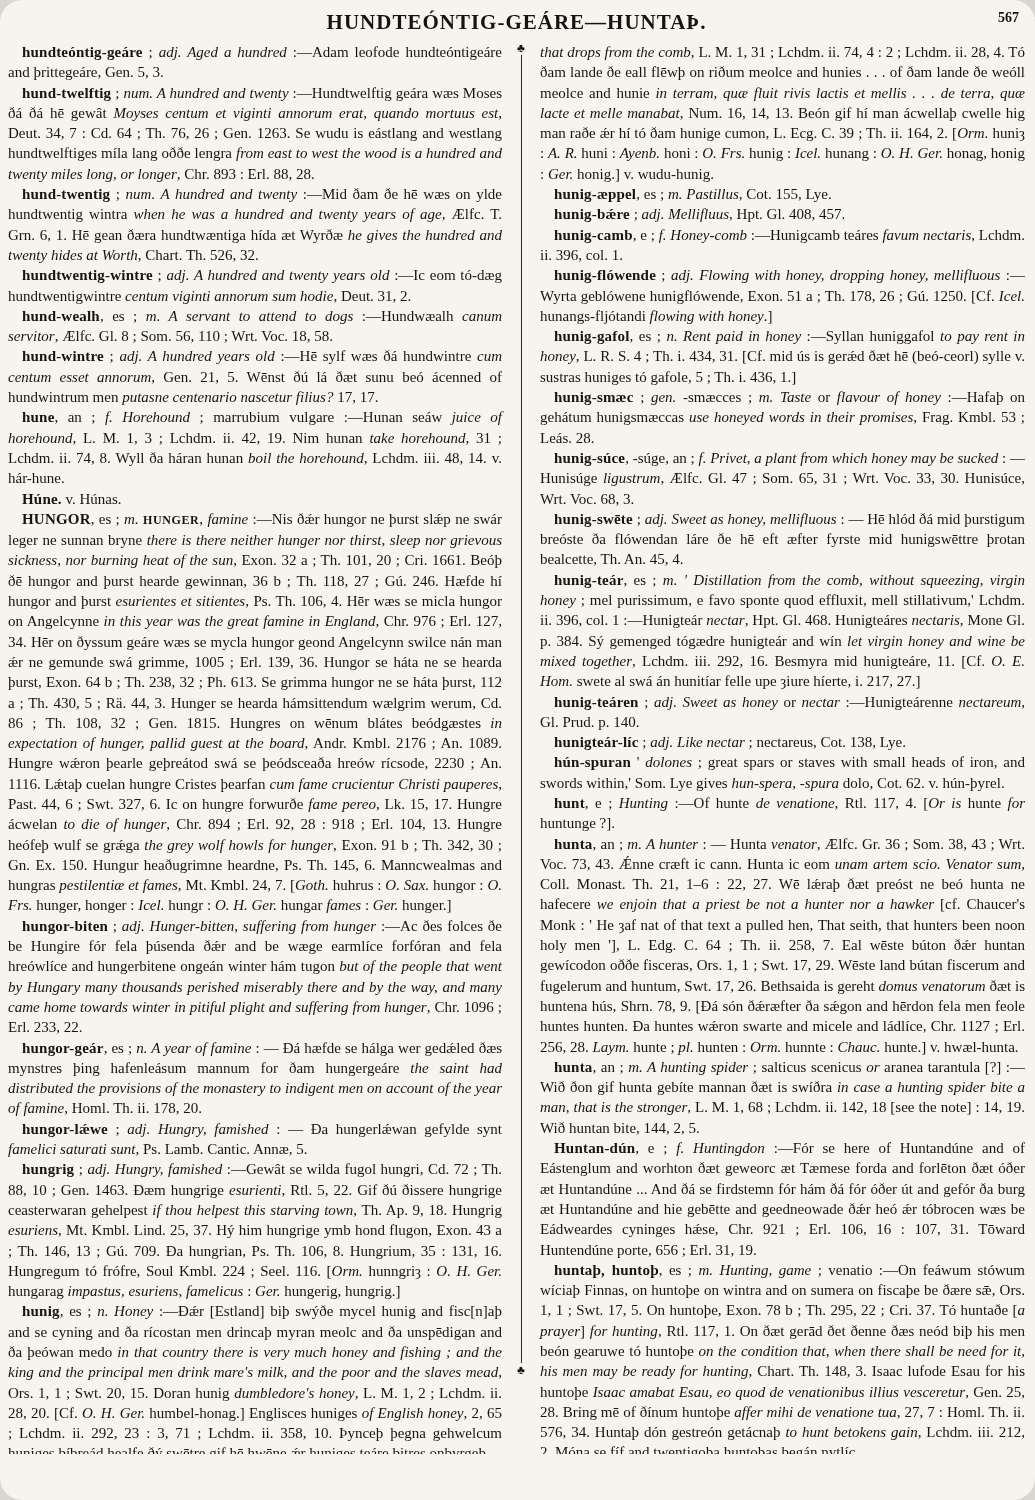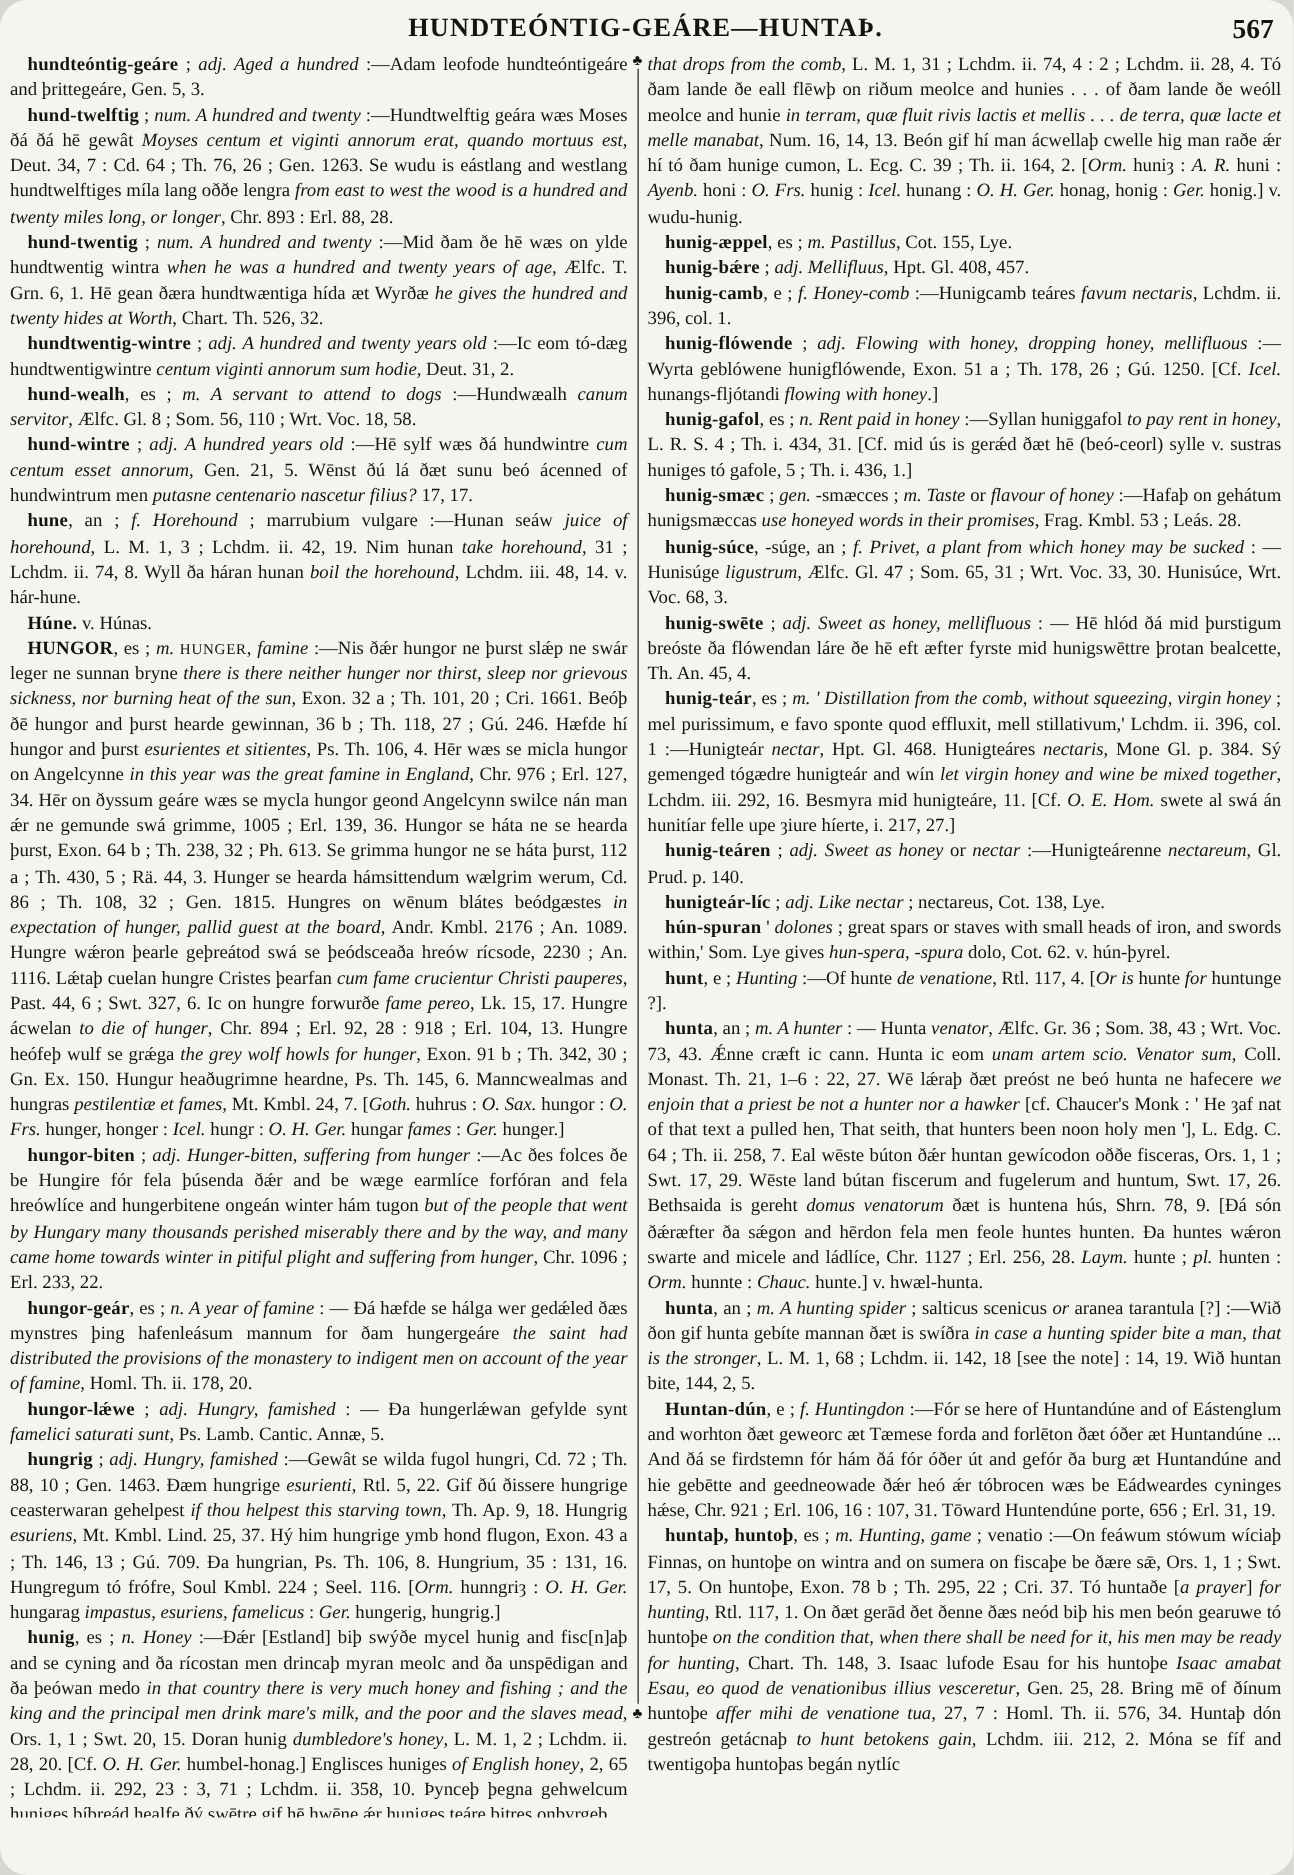--- a/index.html
+++ b/index.html
@@ -24,27 +24,28 @@
     position:absolute;left:0;right:0;top:2px;
     text-align:center;
     font-weight:700;
     font-size:21px;
     letter-spacing:1px;
     font-family:"Liberation Serif","DejaVu Serif",serif;
   }
   .page-number{
     position:absolute;right:6px;top:2px;
     font-weight:700;
-    font-size:22px;
+    font-size:14px;
   }
   .columns{
     display:flex;
     align-items:stretch;
     height:1412px;
     overflow:hidden;
+    gap:11px;
   }
   .col{
     font-size:15px;
     line-height:20.3px;
     text-align:justify;
   }
   .col-left{width:494px;}
   .col-right{flex:1;}
   .divider{
     width:16px;
@@ -63,21 +64,21 @@
     width:1px;
     flex:1 1 auto;
     background:#2a2722;
     margin:1px 0;
   }
   .divider .spacer-bottom{flex:0 0 78px;}
   .entry{margin:0;text-indent:14px;}
   .entry.no-indent{text-indent:0;}
   .run-b{font-weight:700;letter-spacing:0.2px;}
   .run-i{font-style:italic;}
-  .run-sc{font-size:0.8em;letter-spacing:0.6px;}
+  .run-sc{font-size:0.8em;letter-spacing:0.6px;font-weight:bold;}
 </style>
 </head>
 <body>
 
 <div class="page">
   <div class="running-head">
     <div class="head-title">HUNDTEÓNTIG-GEÁRE—HUNTAÞ.</div>
     <div class="page-number">567</div>
   </div>
   <div class="columns">

